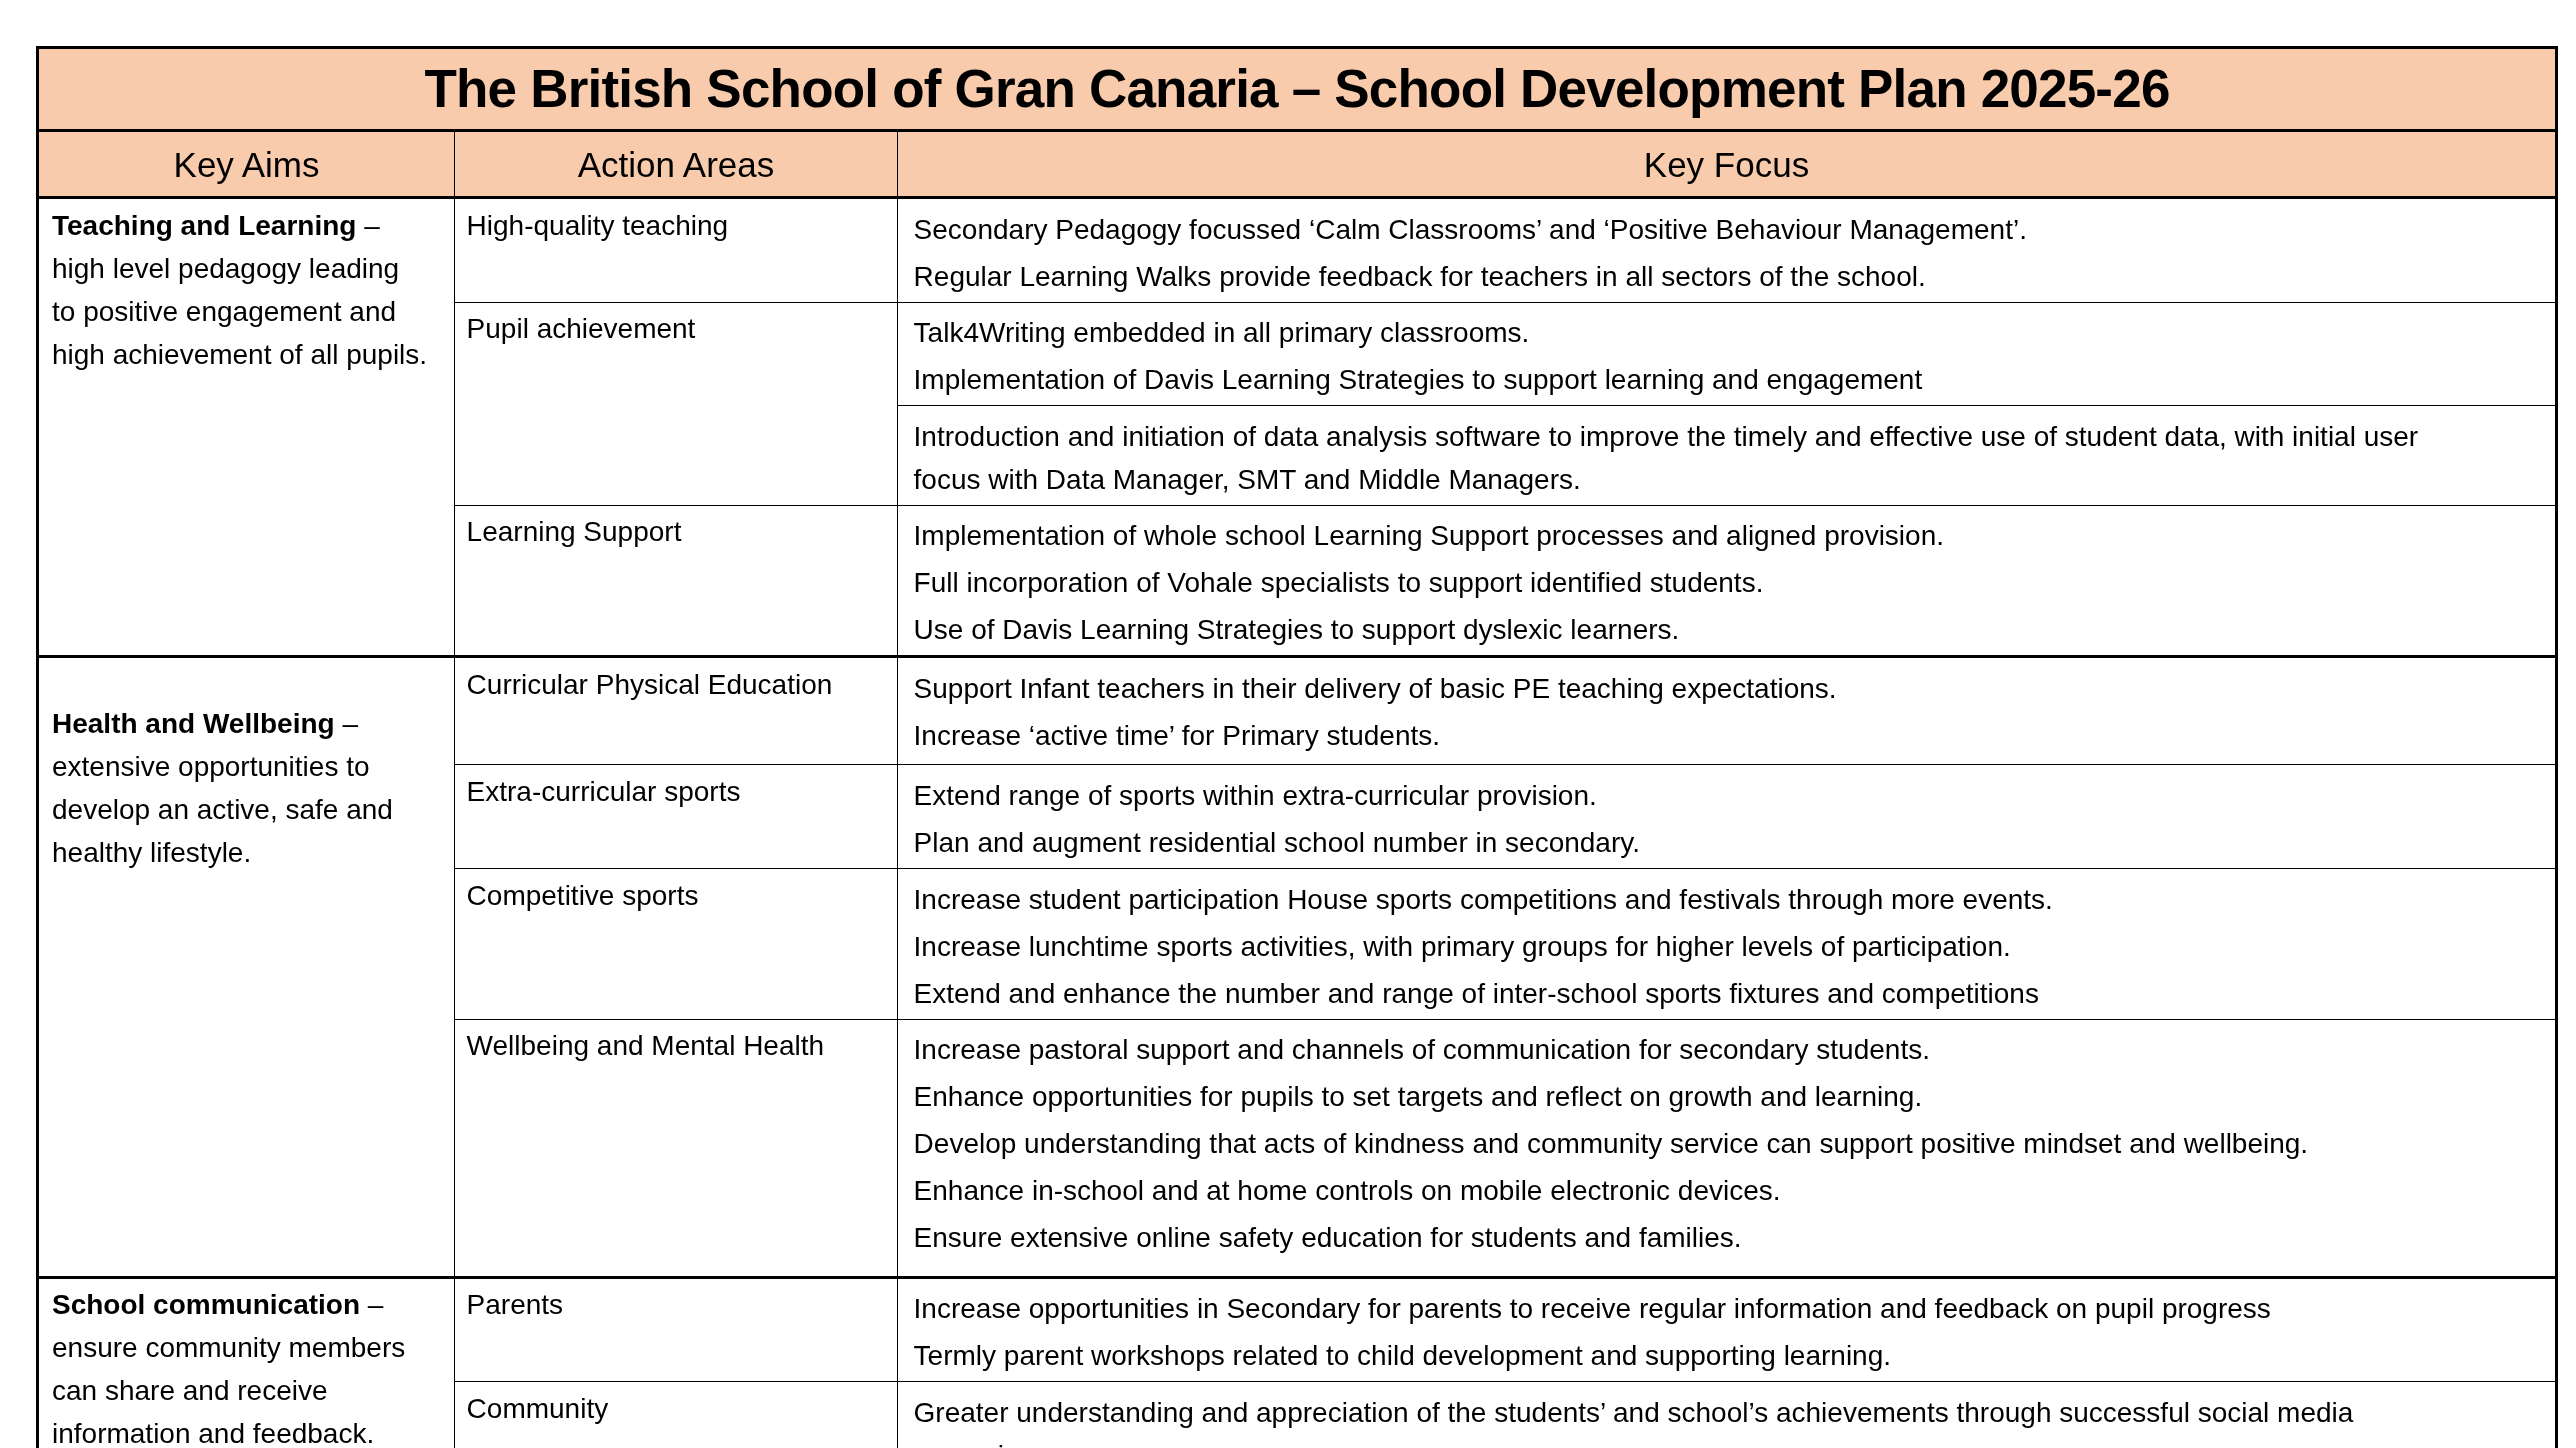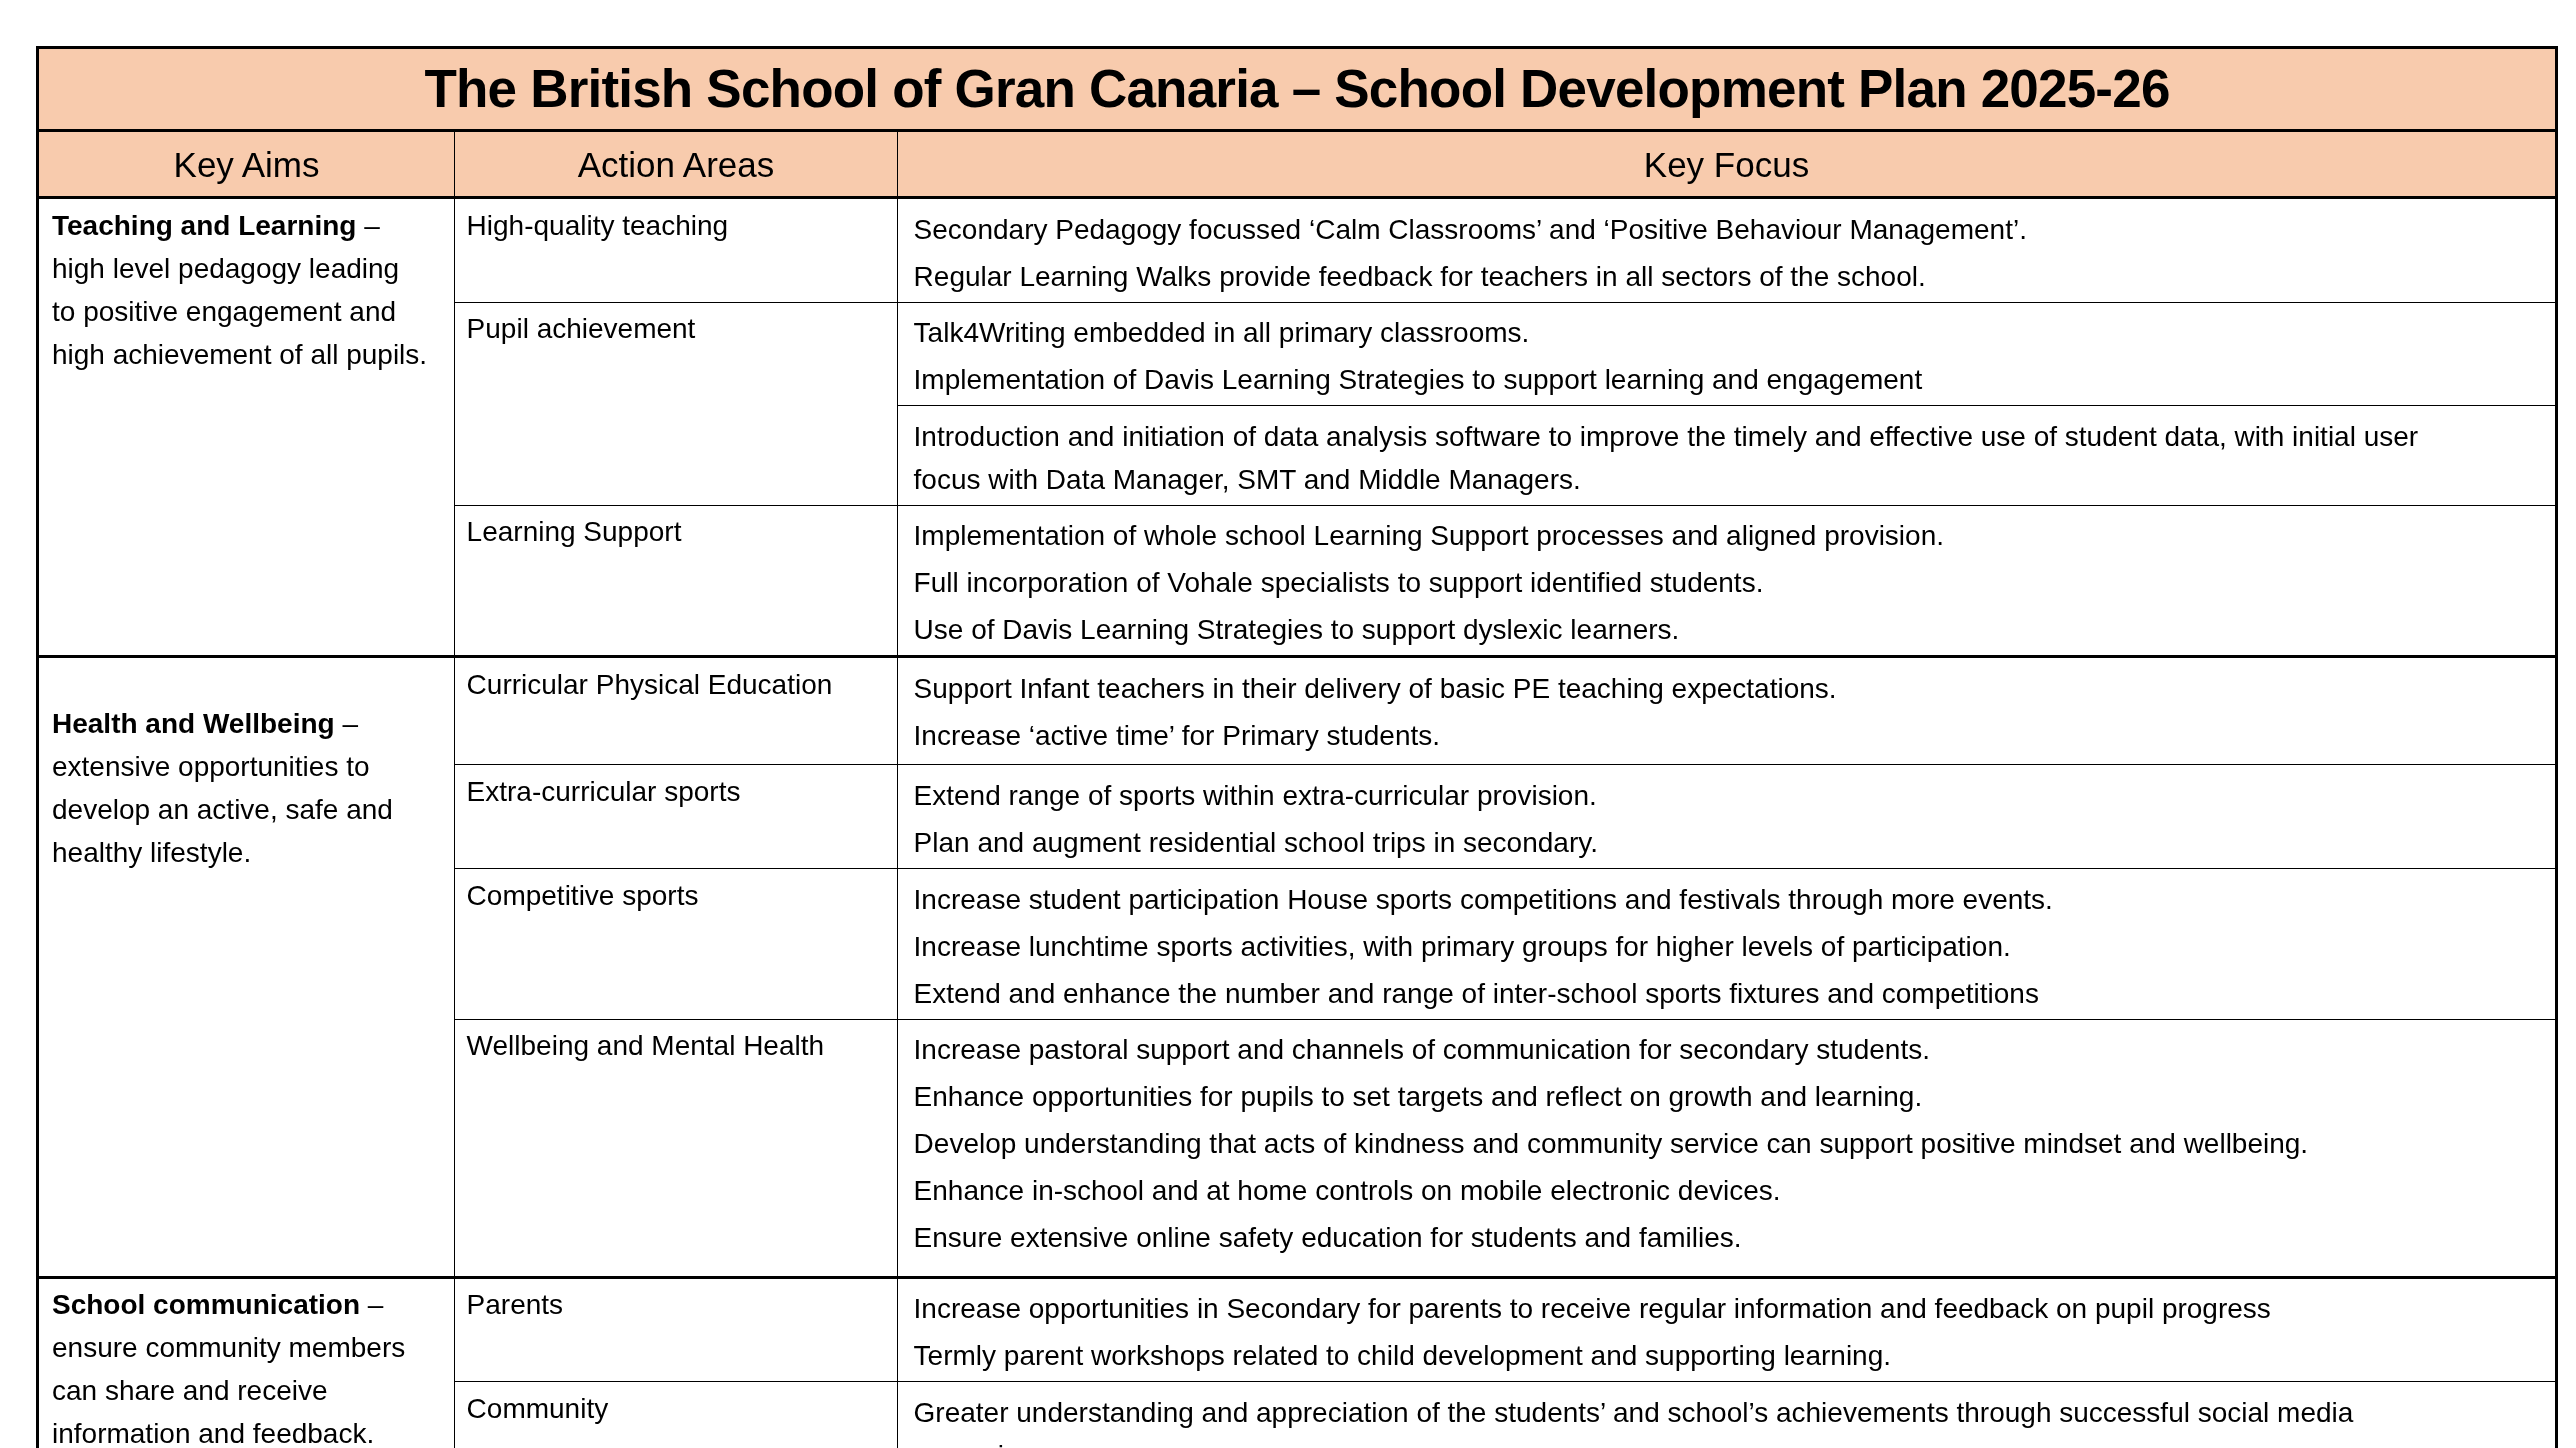--- a/index.html
+++ b/index.html
@@ -123,21 +123,21 @@
       <td class="action">Curricular Physical Education</td>
       <td class="focus">
         <div class="p">Support Infant teachers in their delivery of basic PE teaching expectations.</div>
         <div class="p">Increase ‘active time’ for Primary students.</div>
       </td>
     </tr>
     <tr class="r6">
       <td class="action">Extra-curricular sports</td>
       <td class="focus">
         <div class="p">Extend range of sports within extra-curricular provision.</div>
-        <div class="p">Plan and augment residential school trips in secondary.</div>
+        <div class="p">Plan and augment residential school number in secondary.</div>
       </td>
     </tr>
     <tr class="r7">
       <td class="action">Competitive sports</td>
       <td class="focus">
         <div class="p">Increase student participation House sports competitions and festivals through more events.</div>
         <div class="p">Increase lunchtime sports activities, with primary groups for higher levels of participation.</div>
         <div class="p">Extend and enhance the number and range of inter-school sports fixtures and competitions</div>
       </td>
     </tr>

